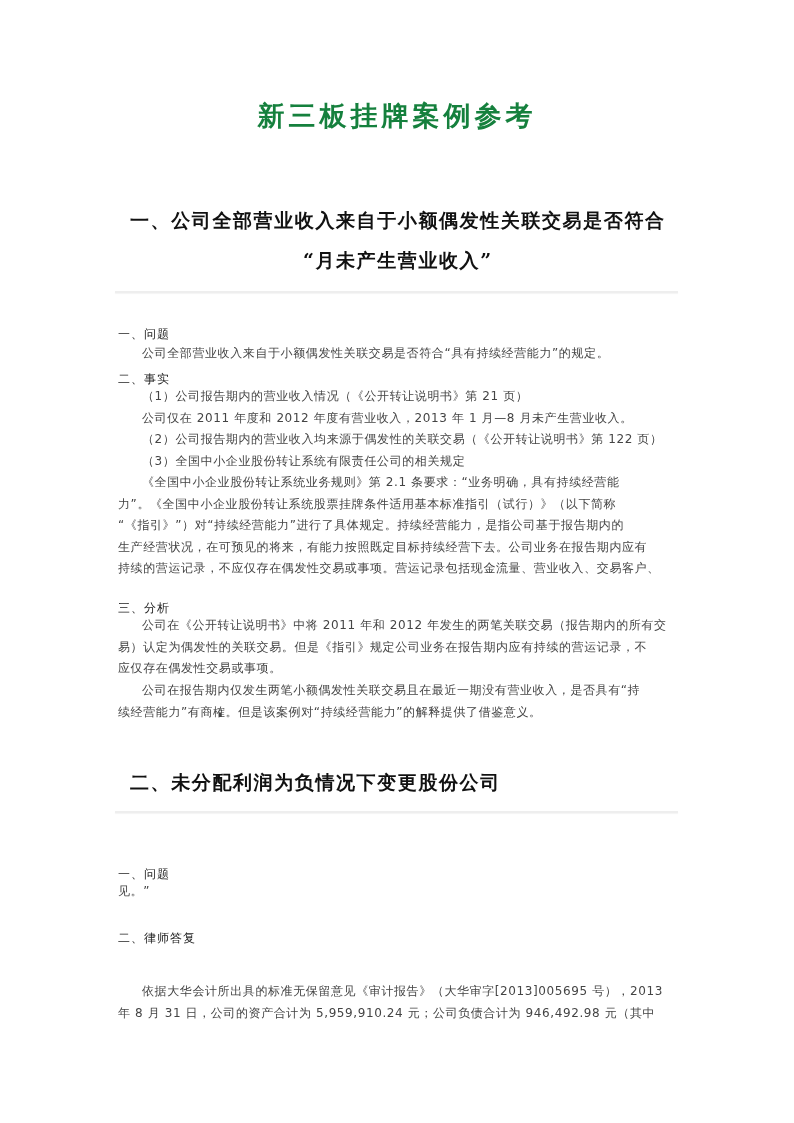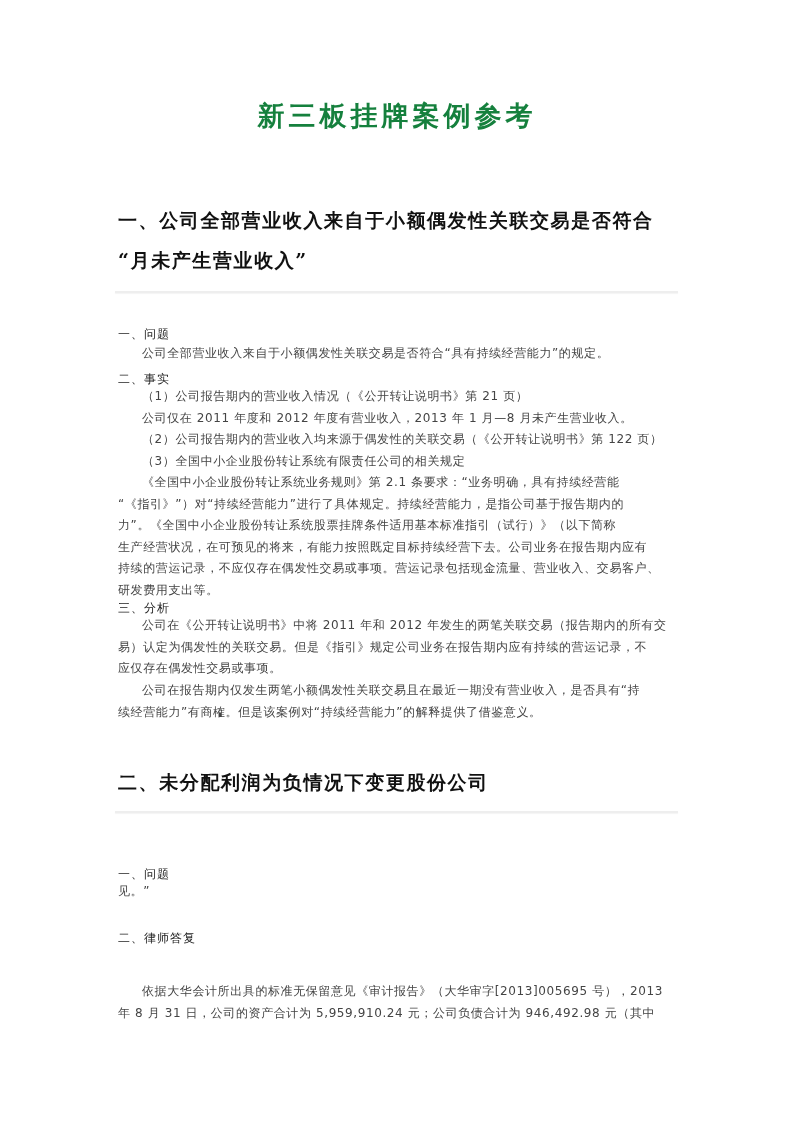--- a/index.html
+++ b/index.html
@@ -6,22 +6,22 @@
   body {
     width: 794px; height: 1123px; position: relative; overflow: hidden;
     font-family: "DejaVu Serif", "Liberation Serif", serif;
     color: #222;
   }
   .page-title {
     position: absolute; top: 98px; left: 0; width: 794px; text-align: center;
     font-size: 27px; font-weight: bold; letter-spacing: 4px; color: #15803d;
   }
   .h1 {
-    position: absolute; left: 118px; font-size: 19px; font-weight: bold;
-    letter-spacing: 1.6px; color: #111; line-height: 40px;
+    position: absolute; left: 130px; font-size: 19px; font-weight: bold;
+    letter-spacing: 1.6px; color: #111; line-height: 40px; text-align: center;
   }
   .divider {
     position: absolute; left: 115px; width: 563px; height: 2px;
     background: #eeeeee; box-shadow: 0 1px 1px #f4f4f4;
   }
   .sub {
     position: absolute; left: 118px; font-size: 12px; font-weight: normal; color: #222;
     letter-spacing: 1px;
   }
   .para {
@@ -48,25 +48,24 @@
 
 <div class="sub" style="top:371px;">二、事实</div>
 <div class="para" style="top:386px; padding-left:24px; width:560px;">
   <span class="line">（1）公司报告期内的营业收入情况（《公开转让说明书》第 21 页）</span>
   <span class="line">公司仅在 2011 年度和 2012 年度有营业收入，2013 年 1 月—8 月未产生营业收入。</span>
   <span class="line">（2）公司报告期内的营业收入均来源于偶发性的关联交易（《公开转让说明书》第 122 页）</span>
   <span class="line">（3）全国中小企业股份转让系统有限责任公司的相关规定</span>
 </div>
 <div class="para" style="top:472px;">
   <span class="line" style="padding-left:24px;">《全国中小企业股份转让系统业务规则》第 2.1 条要求：“业务明确，具有持续经营能</span>
+  <span class="line">力”。《全国中小企业股份转让系统股票挂牌条件适用基本标准指引（试行）》（以下简称</span>
   <span class="line">“《指引》”）对“持续经营能力”进行了具体规定。持续经营能力，是指公司基于报告期内的</span>
-  <span class="line">力”。《全国中小企业股份转让系统股票挂牌条件适用基本标准指引（试行）》（以下简称</span>
   <span class="line">生产经营状况，在可预见的将来，有能力按照既定目标持续经营下去。公司业务在报告期内应有</span>
   <span class="line">持续的营运记录，不应仅存在偶发性交易或事项。营运记录包括现金流量、营业收入、交易客户、</span>
-  <span class="line">研发费用支出等。</span>
 </div>
 
 <div class="sub" style="top:600px;">三、分析</div>
 <div class="para" style="top:615px;">
   <span class="line" style="padding-left:24px;">公司在《公开转让说明书》中将 2011 年和 2012 年发生的两笔关联交易（报告期内的所有交</span>
   <span class="line">易）认定为偶发性的关联交易。但是《指引》规定公司业务在报告期内应有持续的营运记录，不</span>
   <span class="line">应仅存在偶发性交易或事项。</span>
 </div>
 <div class="para" style="top:680px;">
   <span class="line" style="padding-left:24px;">公司在报告期内仅发生两笔小额偶发性关联交易且在最近一期没有营业收入，是否具有“持</span>

